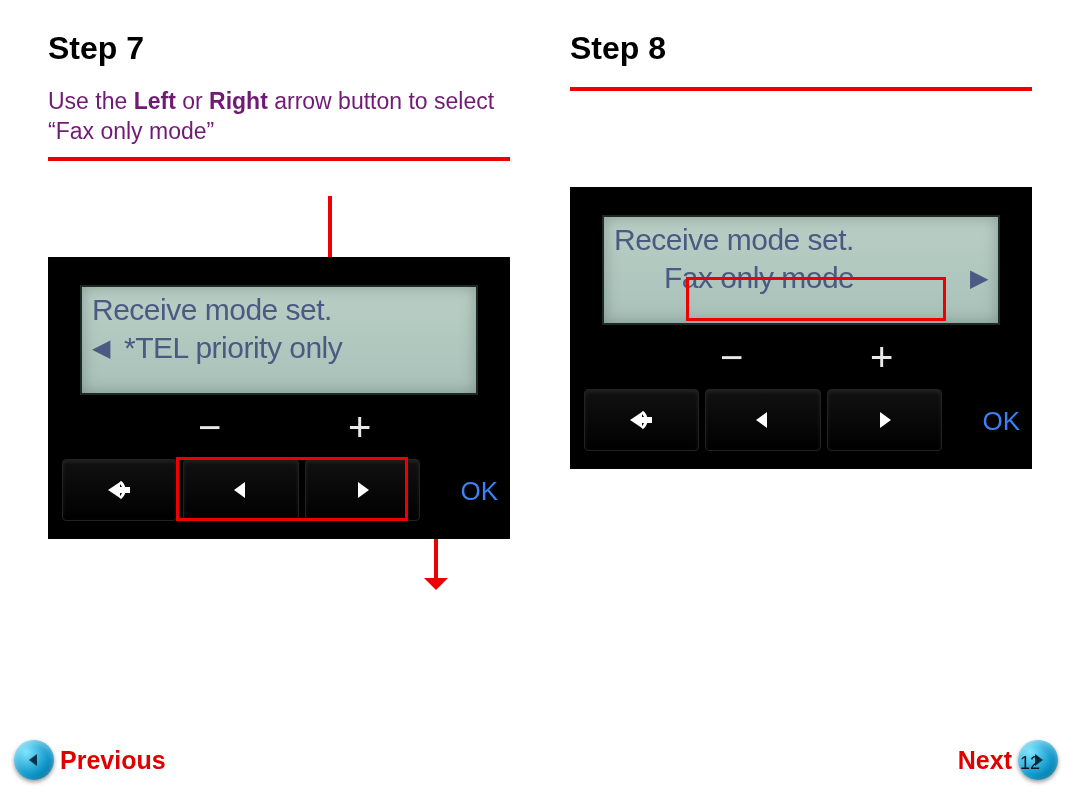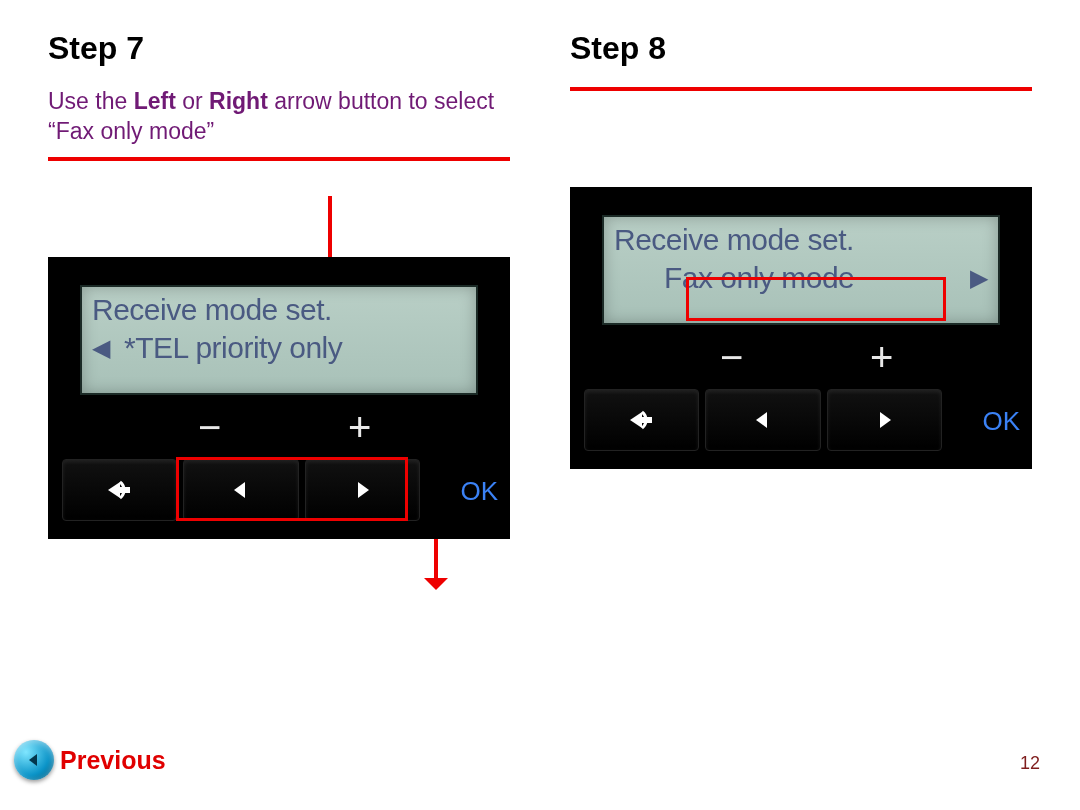--- a/index.html
+++ b/index.html
@@ -136,21 +136,21 @@
   }
   .circle {
     width:40px; height:40px; border-radius:50%;
     background: radial-gradient(circle at 30% 30%, #7fe6ff, #0b94c8 60%, #03506e);
     display:flex; align-items:center; justify-content:center;
     box-shadow: 0 2px 4px rgba(0,0,0,.4), inset 0 2px 6px rgba(255,255,255,.5);
   }
   .circle svg { fill:#03364c; }
   .pageno {
     position:absolute; right:40px; bottom:6px;
-    color:#7f1d1d; font-size:18px;
+    color:#0f172a; font-size:18px;
   }
 
   
   .lcd-hl {
     position:absolute;
     border:3px solid #ee0000;
   }
 </style>
 </head>
 <body>
@@ -254,15 +254,23 @@
 <div class="footer">
   <div class="nav">
     <div class="navbtn">
       <span class="circle">
         <svg width="16" height="16" viewBox="0 0 16 16">
             <path d="M11 2v12L3 8z"></path>
           </svg>
       </span>
       <span>Previous</span>
     </div>
+    <div class="navbtn">
+      <span>Next</span>
+      <span class="circle">
+        <svg width="16" height="16" viewBox="0 0 16 16">
+            <path d="M5 2v12l8-6z"></path>
+          </svg>
+      </span>
+    </div>
   </div>
   <div class="pageno">12</div>
 </div>
 
 </body></html>

